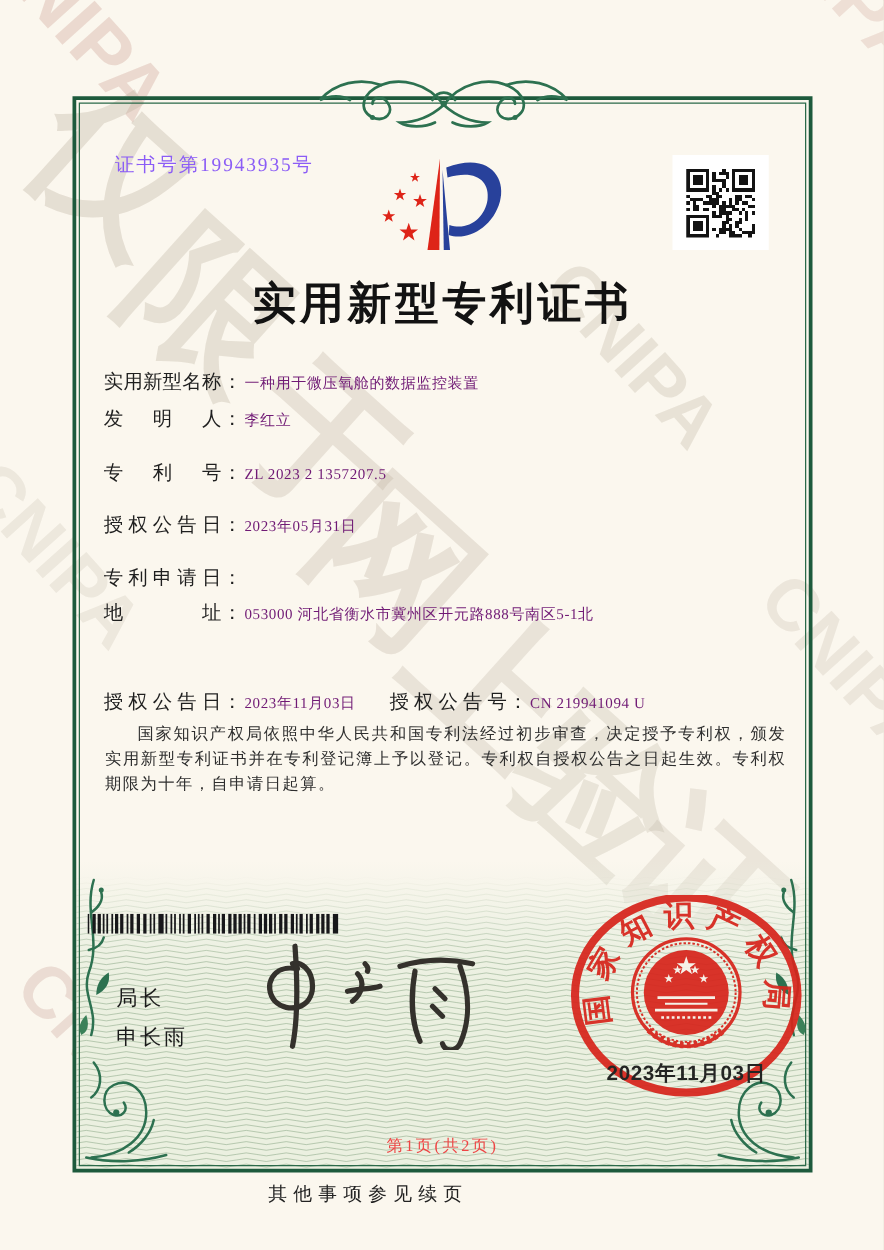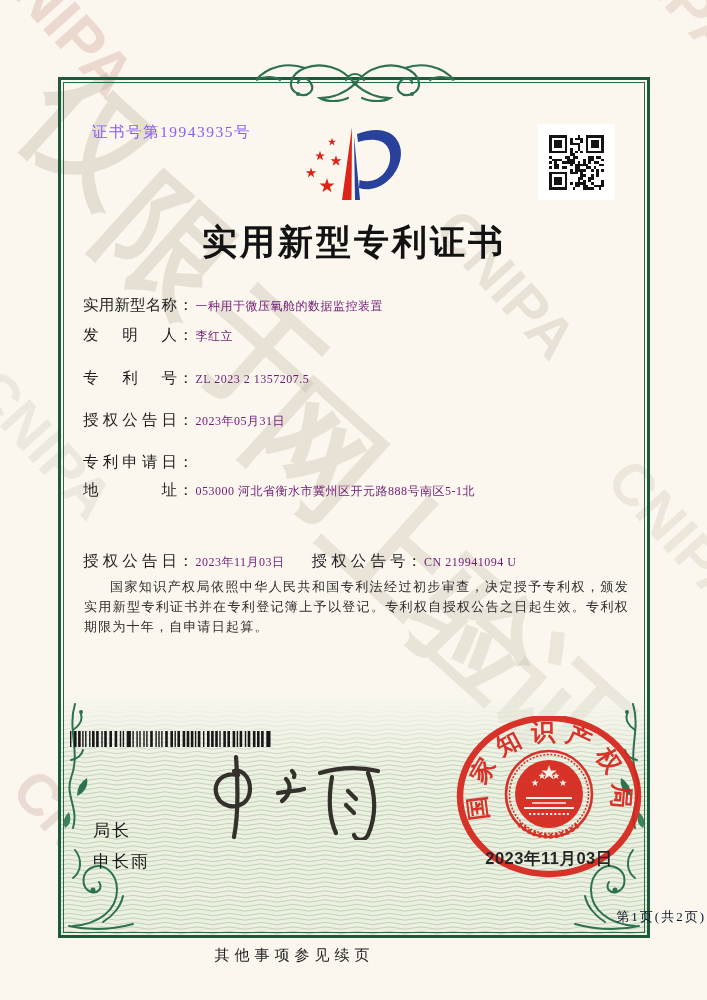--- a/index.html
+++ b/index.html
@@ -19,24 +19,24 @@
   .fields{left:83px;top:283px;width:552px;}
   .frow{position:absolute;left:0;display:flex;align-items:baseline;white-space:nowrap;}
   .flabel{display:inline-block;width:94px;font-size:15.5px;color:#1f1f1f;text-align:justify;text-align-last:justify;}
   .fcolon{font-size:15.5px;color:#1f1f1f;margin:0 2px 0 1px;}
   .fvalue{font-size:12px;color:#701a75;letter-spacing:.5px;}
   .pair2{margin-left:27px;display:flex;align-items:baseline;}
   .bodytext{left:84px;top:577px;width:545px;}
   .bodytext p{margin:0 0 3px 0;font-size:13px;line-height:20px;letter-spacing:1.2px;
               text-indent:2em;color:#2e2e2e;text-align:justify;}
   .signer{left:93px;top:783px;font-family:"Liberation Sans","DejaVu Sans",sans-serif;
-          font-size:17px;line-height:31px;letter-spacing:2px;color:#1a1a1a;z-index:6;margin-top:32px;}
+          font-size:17px;line-height:31px;letter-spacing:2px;color:#1a1a1a;z-index:6;}
   .qrbox{left:538px;top:124px;width:77px;height:76px;background:#ffffff;display:flex;
          align-items:center;justify-content:center;}
-  .pagenum{left:58px;top:908px;width:648px;text-align:right;font-size:13px;letter-spacing:2px;color:#0f172a;}
+  .pagenum{left:58px;top:908px;width:592px;text-align:center;font-size:13px;letter-spacing:2px;color:#ef4444;}
   .note{left:0;top:946px;width:589px;text-align:center;font-size:15px;letter-spacing:5px;color:#222;}
   svg{display:block;}
 </style>
 </head>
 <body>
 
 <div class="page">
 
   <div id="wmlayer">
       <div class="wm" style="left: -35px; top: -15px; font-size: 62px; color: rgba(202, 156, 144, 0.32); transform: rotate(48deg); font-family: &quot;Liberation Sans&quot;, sans-serif;">CNIPA</div>

